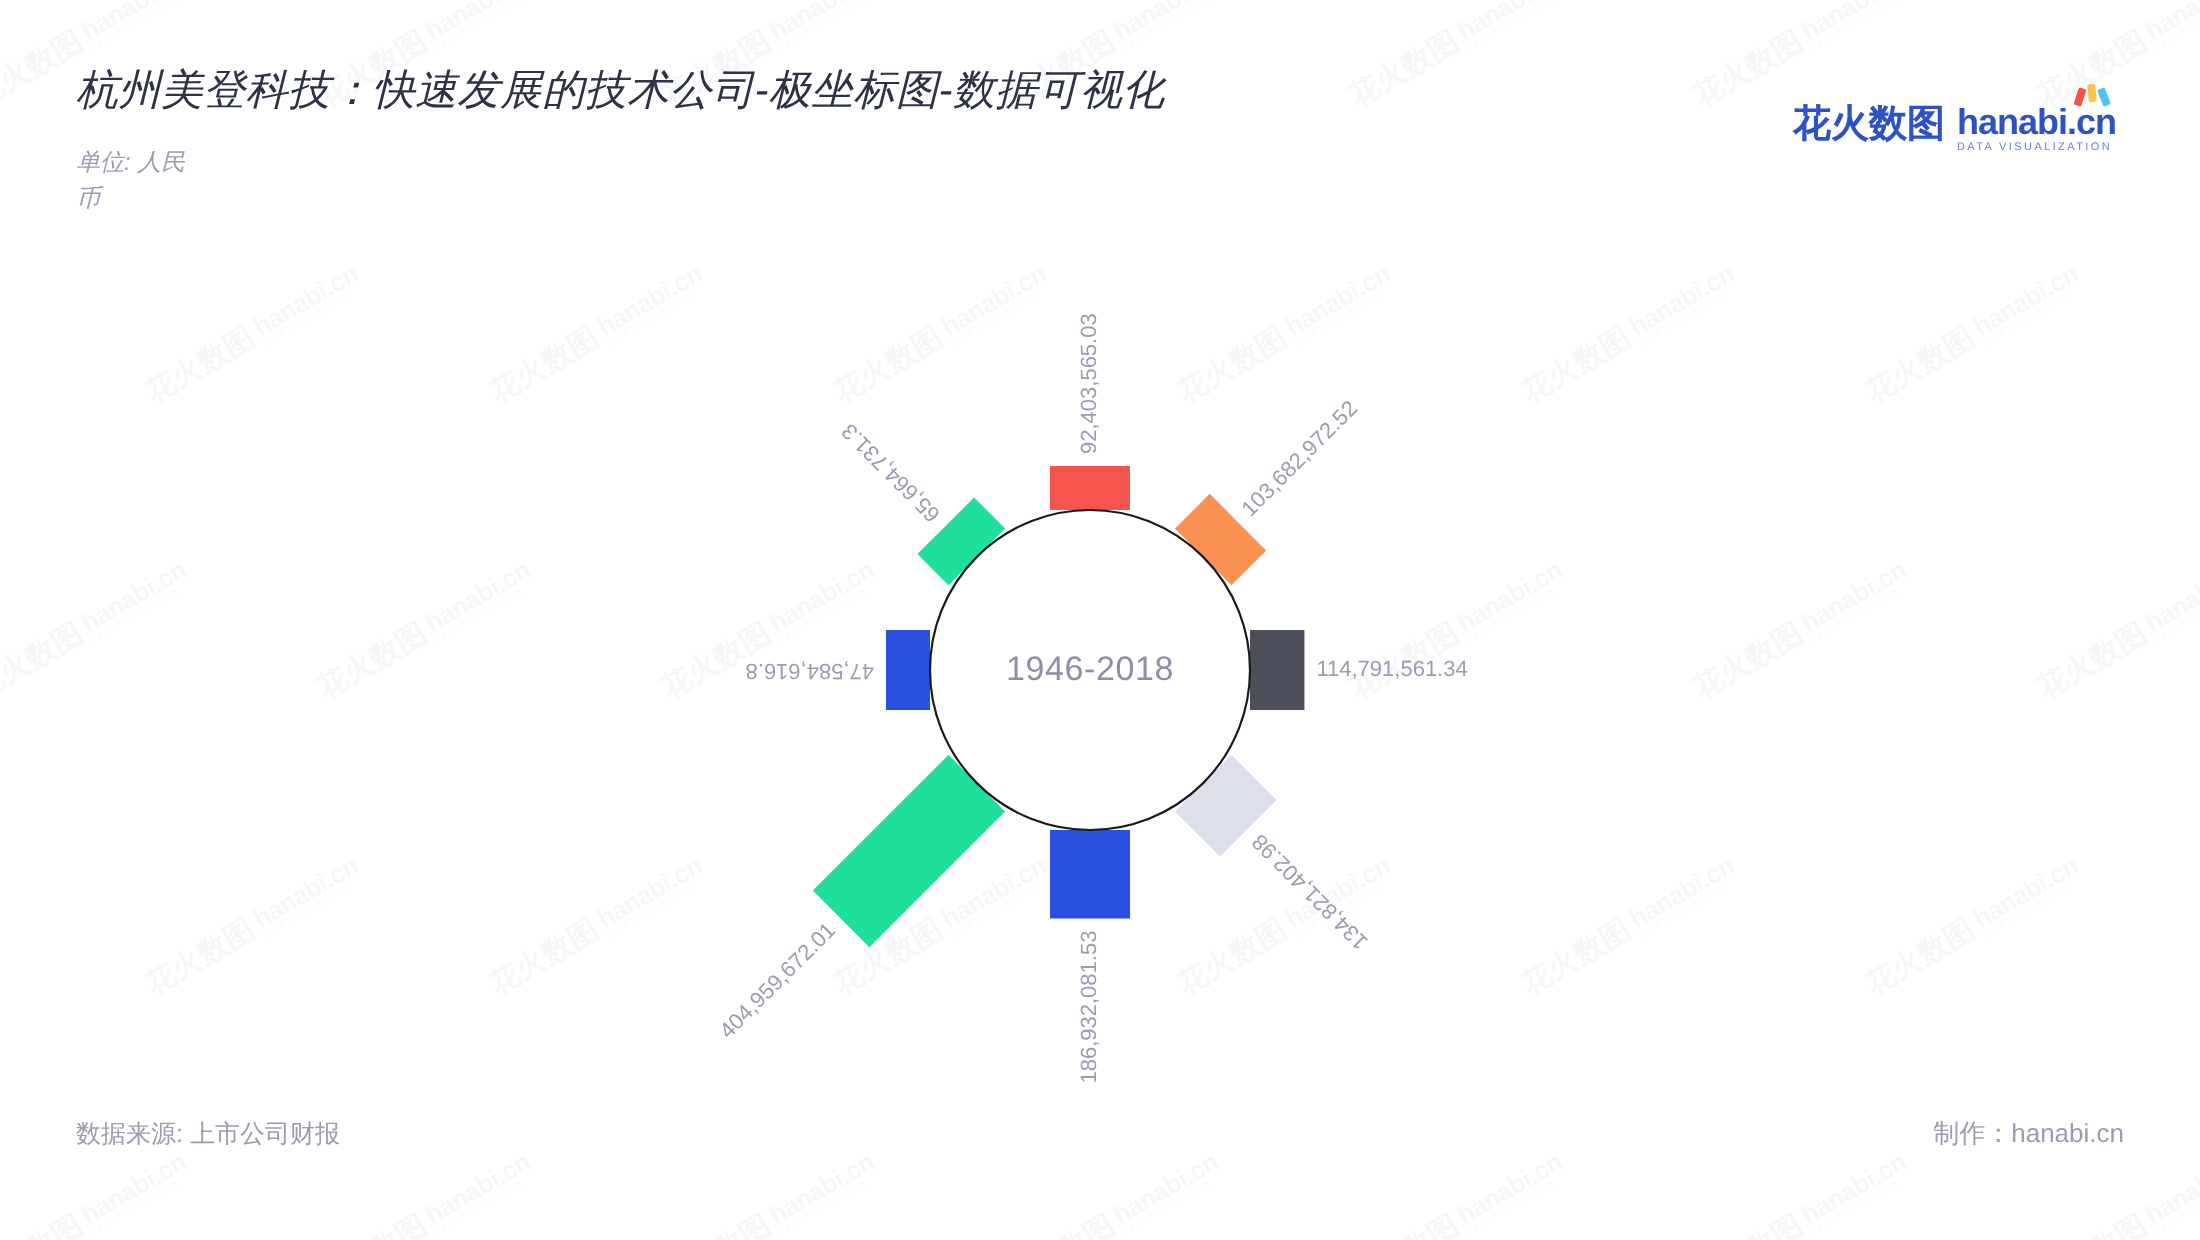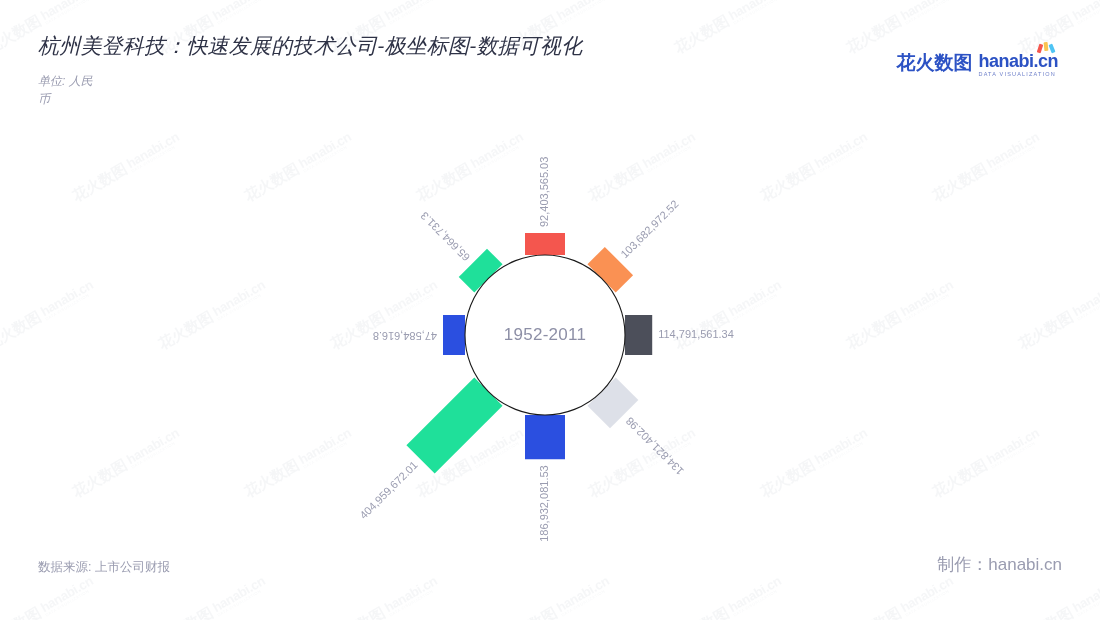--- a/index.html
+++ b/index.html
@@ -161,21 +161,21 @@
     bottom: 44px;
     font-size: 12.5px;
     color: #9a9cb0;
     z-index: 5;
     text-align: right;
   }
   #footer-right {
     position: absolute;
     right: 38px;
     bottom: 44px;
-    font-size: 17px;
+    font-size: 13px;
     color: #9a9cb0;
     z-index: 5;
   }
 </style>
 </head>
 <body>
 
 <div id="stage">
 
   <div id="watermark-layer">
@@ -459,18 +459,18 @@
         <text x="623.19" y="256.81" transform="rotate(-45.00 623.19 256.81)" text-anchor="start" dominant-baseline="middle" fill="#9a9cb0" font-size="11" font-family="&quot;Liberation Sans&quot;, sans-serif">103,682,972.52</text>
         <text x="658.21" y="335.00" transform="rotate(0.00 658.21 335.00)" text-anchor="start" dominant-baseline="middle" fill="#9a9cb0" font-size="11" font-family="&quot;Liberation Sans&quot;, sans-serif">114,791,561.34</text>
         <text x="628.41" y="418.41" transform="rotate(225.00 628.41 418.41)" text-anchor="end" dominant-baseline="middle" fill="#9a9cb0" font-size="11" font-family="&quot;Liberation Sans&quot;, sans-serif">134,821,402.98</text>
         <text x="545.00" y="465.31" transform="rotate(270.00 545.00 465.31)" text-anchor="end" dominant-baseline="middle" fill="#9a9cb0" font-size="11" font-family="&quot;Liberation Sans&quot;, sans-serif">186,932,081.53</text>
         <text x="416.31" y="463.69" transform="rotate(315.00 416.31 463.69)" text-anchor="end" dominant-baseline="middle" fill="#9a9cb0" font-size="11" font-family="&quot;Liberation Sans&quot;, sans-serif">404,959,672.01</text>
         <text x="437.00" y="335.00" transform="rotate(180.00 437.00 335.00)" text-anchor="start" dominant-baseline="middle" fill="#9a9cb0" font-size="11" font-family="&quot;Liberation Sans&quot;, sans-serif">47,584,616.8</text>
         <text x="468.63" y="258.63" transform="rotate(225.00 468.63 258.63)" text-anchor="start" dominant-baseline="middle" fill="#9a9cb0" font-size="11" font-family="&quot;Liberation Sans&quot;, sans-serif">65,664,731.3</text>
       </g>
   </svg>
 
-  <div id="center-label">1952-2011</div>
+  <div id="center-label">1946-2018</div>
 
   <div id="footer-left">数据来源: 上市公司财报</div>
   <div id="footer-right">制作：hanabi.cn</div>
 
 </div>
 
 </body></html>

